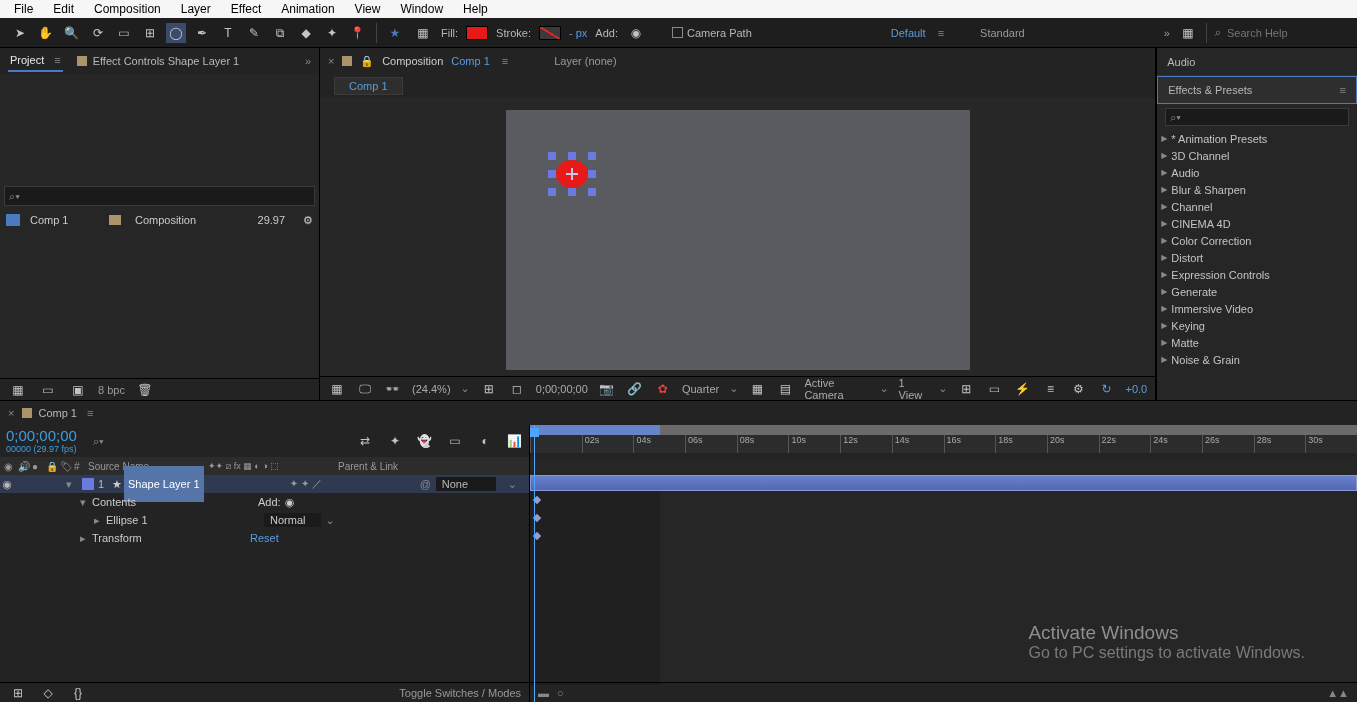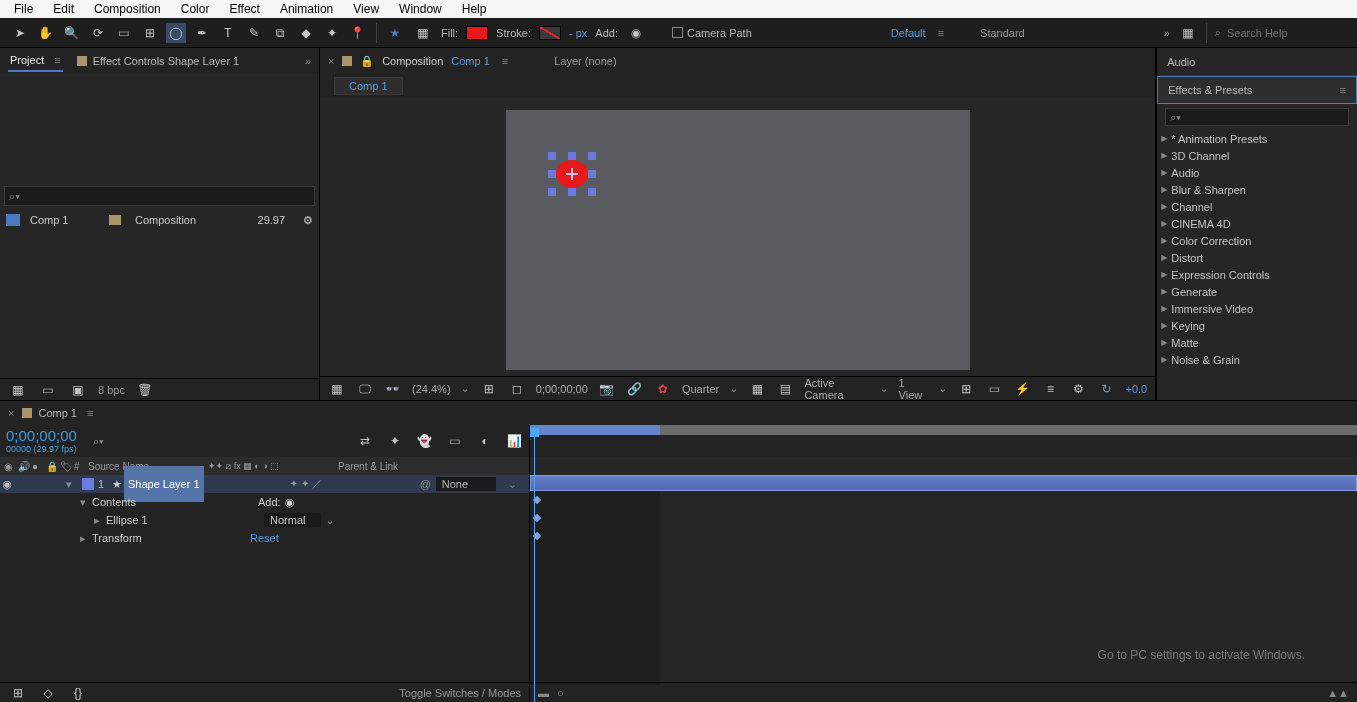--- a/index.html
+++ b/index.html
@@ -100,30 +100,30 @@
 .ruler-sub { position:absolute; top:10px; left:0; right:0; height:18px; background:#2c2c2c; display:flex; font-size:9px; color:#aaa; }
 .ruler-tick { flex:1; border-left:1px solid #555; padding-left:2px; }
 .work-area { position:absolute; top:0; left:0; width:130px; height:10px; background:#6585c8; }
 .green-bar { position:absolute; top:28px; left:0; right:0; height:2px; background:#3dbf3d; }
 .layer-bar { position:absolute; top:30px; left:0; right:0; height:16px; background:linear-gradient(#6880ce,#5468b0); border:1px solid #8598d8; }
 .zone-dark { position:absolute; top:46px; left:0; width:130px; height:194px; background:rgba(0,0,0,0.15); }
 .kf-mark{position:absolute;left:4px;width:6px;height:6px;background:#8ba0d8;transform:rotate(45deg);}
 
 .watermark { position:absolute; right:52px; bottom:40px; text-align:left; color:#7a7a7a; }
 .watermark .wm1 { font-size:19px; color:#8e8e8e; }
-.watermark .wm2 { font-size:12px; }
+.watermark .wm2 { font-size:16px; }
 </style>
 </head>
 <body>
 
 <div class="menubar">
   <span>File</span>
   <span>Edit</span>
   <span>Composition</span>
-  <span>Color</span>
+  <span>Layer</span>
   <span>Effect</span>
   <span>Animation</span>
   <span>View</span>
   <span>Window</span>
   <span>Help</span>
 </div>
 
 <div class="toolbar">
   <div class="tool-group">
     <div class="tool-icon">➤</div>
@@ -364,20 +364,38 @@
         <span class="tool-icon">✦</span>
         <span class="tool-icon">👻</span>
         <span class="tool-icon">▭</span>
         <span class="tool-icon">◐</span>
         <span class="tool-icon">📊</span>
       </div>
     </div>
     <div class="tl-right">
       <div class="ruler"></div>
       <div class="work-area"></div>
+      <div class="ruler-sub" id="ruler-ticks">
+          <div class="ruler-tick"></div>
+          <div class="ruler-tick">02s</div>
+          <div class="ruler-tick">04s</div>
+          <div class="ruler-tick">06s</div>
+          <div class="ruler-tick">08s</div>
+          <div class="ruler-tick">10s</div>
+          <div class="ruler-tick">12s</div>
+          <div class="ruler-tick">14s</div>
+          <div class="ruler-tick">16s</div>
+          <div class="ruler-tick">18s</div>
+          <div class="ruler-tick">20s</div>
+          <div class="ruler-tick">22s</div>
+          <div class="ruler-tick">24s</div>
+          <div class="ruler-tick">26s</div>
+          <div class="ruler-tick">28s</div>
+          <div class="ruler-tick">30s</div>
+        </div>
     </div>
   </div>
   <div style="display:flex;height:18px;">
     <div class="tl-left">
       <div class="tl-columns-row">
         <span class="tl-col" style="width:14px;">◉</span>
         <span class="tl-col" style="width:14px;">🔊</span>
         <span class="tl-col" style="width:14px;">●</span>
         <span class="tl-col" style="width:14px;">🔒</span>
         <span class="tl-col" style="width:14px;">🏷</span>
@@ -446,14 +464,15 @@
     <div style="flex:1;display:flex;align-items:center;padding:0 8px;gap:8px;color:#888;">
       <span>▬</span>
       <span>○</span>
       <span style="flex:1;"></span>
       <span>▲▲</span>
     </div>
   </div>
 </div>
 
 <div class="watermark">
+  <div class="wm1">Activate Windows</div>
   <div class="wm2">Go to PC settings to activate Windows.</div>
 </div>
 
 </body></html>

